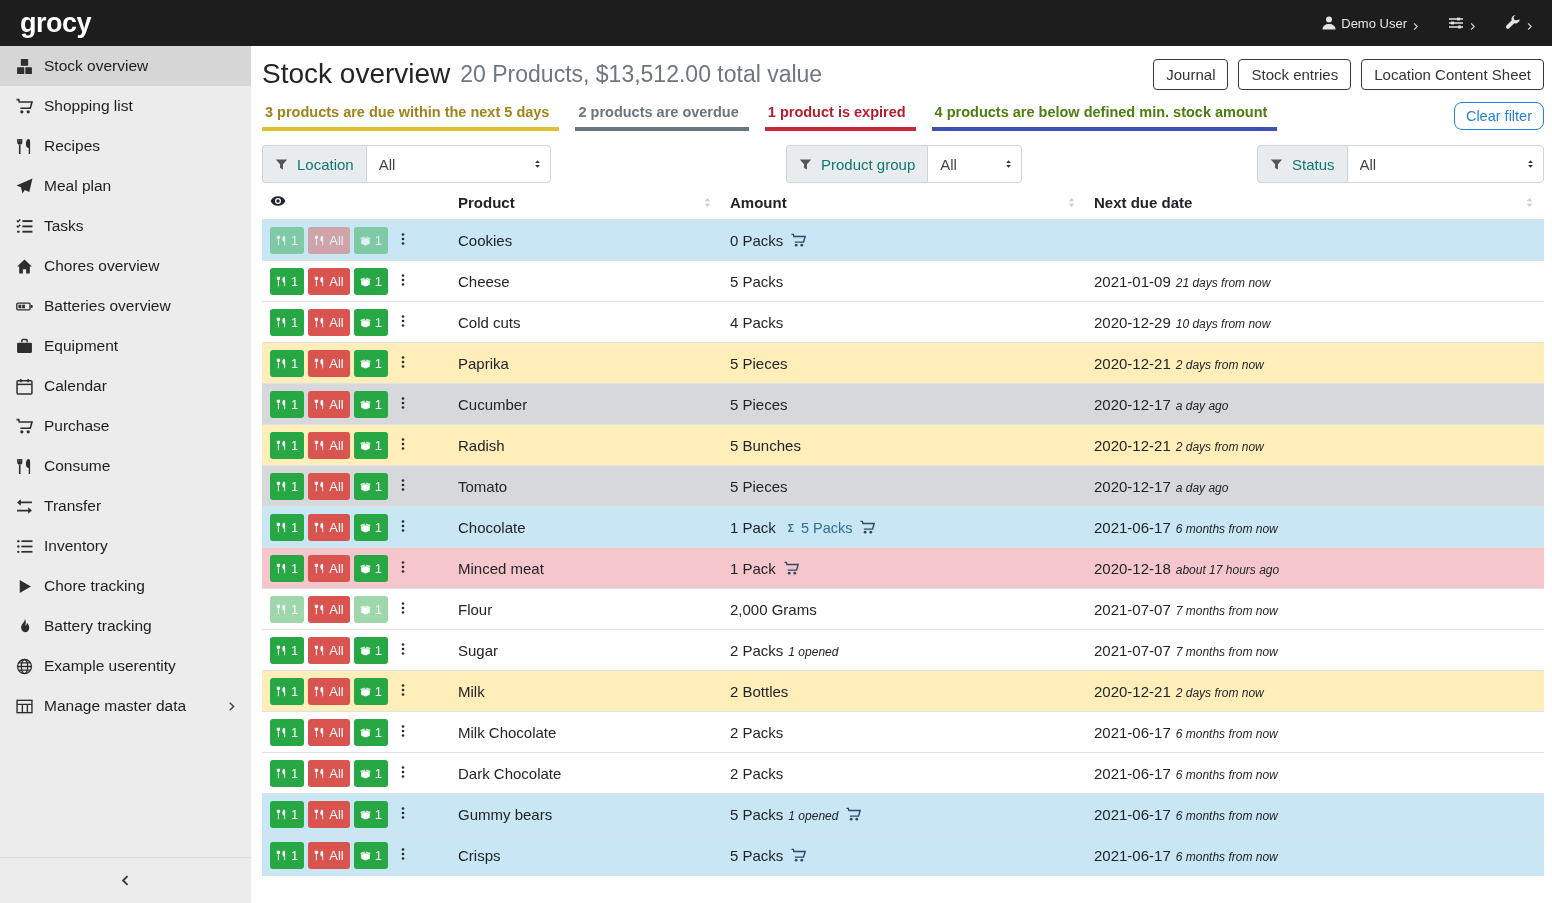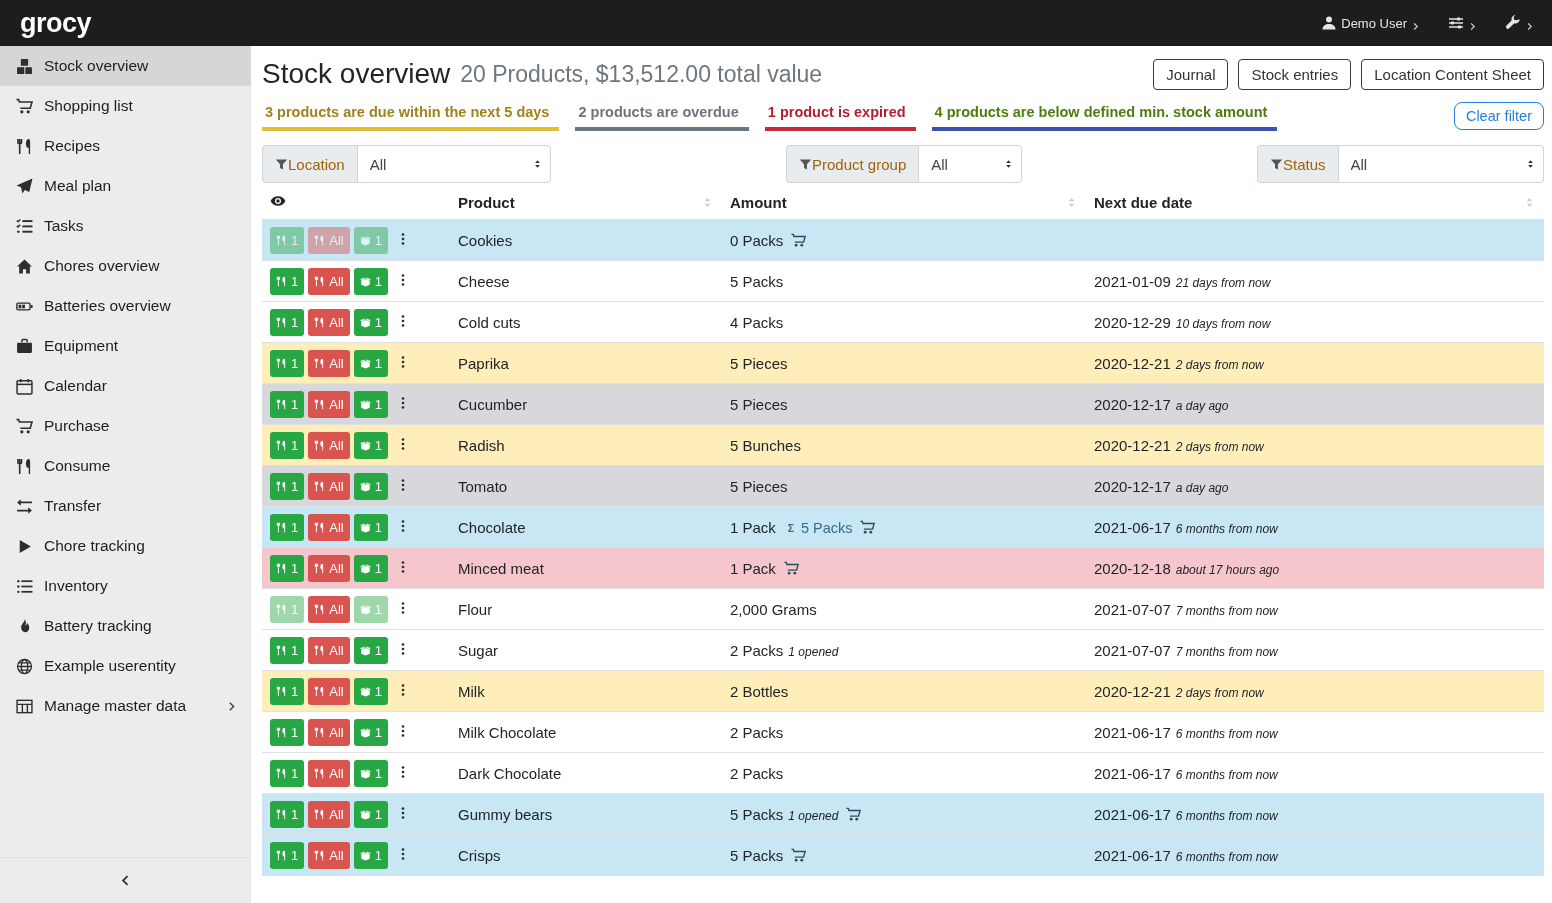--- a/index.html
+++ b/index.html
@@ -34,21 +34,21 @@
 
   
   .status-row{display:flex;align-items:flex-start;margin-top:11px}
   .status-list{display:flex;gap:16px;flex:1}
   .status-item{font-size:14.5px;font-weight:700;padding:3px 10px 7px 3px;border-bottom:4px solid;cursor:pointer;white-space:nowrap}
   .btn-clear{margin-left:auto;background:#fff;border:1px solid var(--clear-blue);color:var(--clear-blue);border-radius:8px;font-size:14.5px;padding:5px 11px;font-family:inherit;cursor:pointer;align-self:center;white-space:nowrap}
 
   
   .filter-row{display:flex;margin-top:14px;justify-content:space-between}
   .igroup{display:flex;height:38px}
-  .iprepend{background:#e9ecef;border:1px solid #ced4da;border-right:none;border-radius:4px 0 0 4px;display:flex;align-items:center;gap:0;padding:0 12px;color:#a16207;font-size:15px;white-space:nowrap}
+  .iprepend{background:#e9ecef;border:1px solid #ced4da;border-right:none;border-radius:4px 0 0 4px;display:flex;align-items:center;gap:9px;padding:0 12px;color:#0f766e;font-size:15px;white-space:nowrap}
   .iprepend .ticon{width:13px;height:13px;color:#555}
   .search-group{width:298px}
   .g-location{width:289px}
   .g-product{width:236px}
   .g-status{width:287px}
   .search-group input{flex:1;min-width:0;border:1px solid #ced4da;border-radius:0 4px 4px 0;padding:0 12px;font-size:15px;color:#495057;font-family:inherit;outline:none}
   .select-wrap{position:relative;flex:1;min-width:0}
   .select-wrap select{width:100%;height:100%;appearance:none;-webkit-appearance:none;border:1px solid #ced4da;border-radius:0 4px 4px 0;background:#fff;padding:0 26px 0 12px;font-size:15px;color:#3f454b;font-family:inherit;outline:none}
   .sel-arrow{position:absolute;right:8px;top:50%;transform:translateY(-50%);width:11px;height:11px;color:#333;pointer-events:none}
 
@@ -278,39 +278,39 @@
             <path d="M11.5 8.8l3.5 3-3.5 3V12.6H1V11h10.5z"></path>
           </svg>
         </span>
     <span class="side-label">Transfer</span>
 
   </div>
 
   <div class="side-item">
     <span class="ticon side-icon">
           <svg viewBox="0 0 16 16" fill="currentColor">
-            <path d="M3.5 1.8v12.4L14 8z"></path>
-          </svg>
-        </span>
-    <span class="side-label">Chore tracking</span>
-
-  </div>
-
-  <div class="side-item">
-    <span class="ticon side-icon">
-          <svg viewBox="0 0 16 16" fill="currentColor">
             <circle cx="2.2" cy="3" r="1.1"></circle>
             <circle cx="2.2" cy="8" r="1.1"></circle>
             <circle cx="2.2" cy="13" r="1.1"></circle>
             <rect x="5" y="2.2" width="10.5" height="1.6"></rect>
             <rect x="5" y="7.2" width="10.5" height="1.6"></rect>
             <rect x="5" y="12.2" width="10.5" height="1.6"></rect>
           </svg>
         </span>
     <span class="side-label">Inventory</span>
+
+  </div>
+
+  <div class="side-item">
+    <span class="ticon side-icon">
+          <svg viewBox="0 0 16 16" fill="currentColor">
+            <path d="M3.5 1.8v12.4L14 8z"></path>
+          </svg>
+        </span>
+    <span class="side-label">Chore tracking</span>
 
   </div>
 
   <div class="side-item">
     <span class="ticon side-icon">
           <svg viewBox="0 0 16 16" fill="currentColor">
             <path d="M8.2.8c.9 2.7-3.4 4.6-3.4 8.2 0 2.5 1.7 4.4 3.7 4.4 2.3 0 4-1.8 4-4.3 0-2.2-1.2-3.6-2.3-4.7.1 1.4-.4 2.3-1.4 2.6C9.6 4.6 9.4 2.4 8.2.8z"></path>
           </svg>
         </span>
     <span class="side-label">Battery tracking</span>

